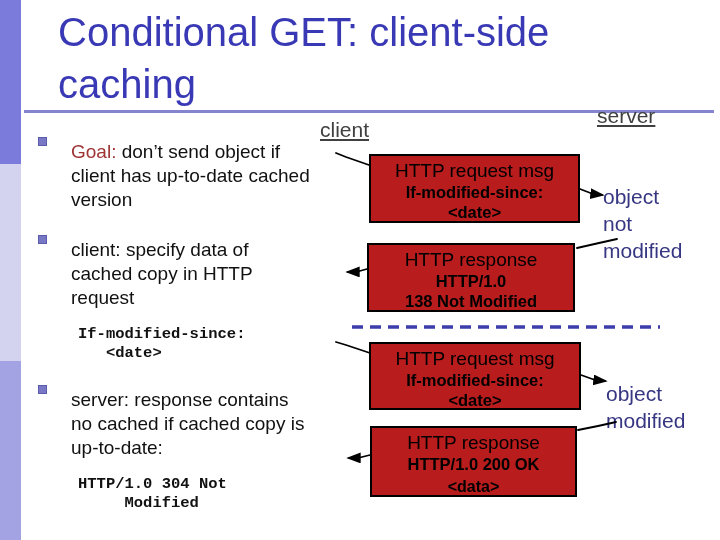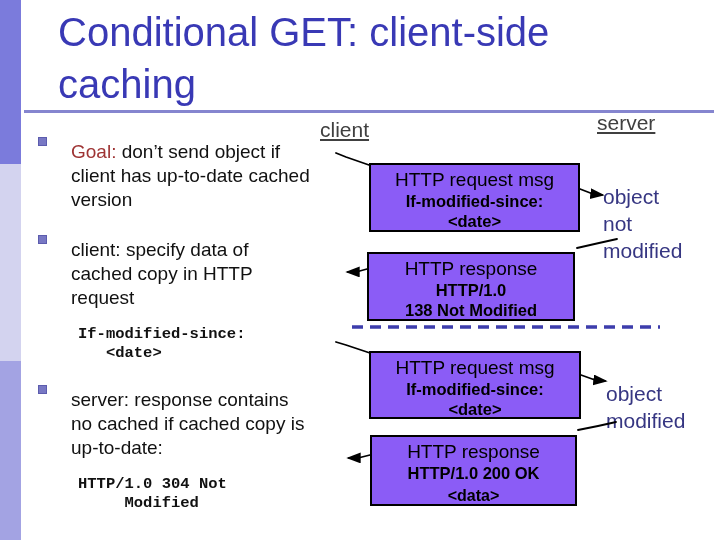--- a/index.html
+++ b/index.html
@@ -20,23 +20,23 @@
   .bullets{position:absolute;left:38px;top:129px;width:300px;}
   .brow{display:flex;margin:0 0 4px 0;}
   .sq{flex:none;width:7px;height:7px;background:#7878c4;border:1px solid #5c5cae;margin:8px 13px 0 0;}
   .btxt{width:242px;font-size:19px;line-height:24px;color:#111;margin:11px;}
   .goal{color:#9e3333;}
   .code{font-family:"Liberation Mono",monospace;font-weight:bold;font-size:15.5px;line-height:19px;color:#111;margin:3px 0 14px 40px;white-space:pre;}
 
   
   .endlabel{position:absolute;font-size:21px;color:#404040;text-decoration:underline;}
   .client-label{left:320px;top:118px;}
-  .server-label{left:597px;top:111px;}
+  .server-label{left:597px;top:104px;}
 
-  .msgbox{position:absolute;background:#8b5cf6;border:2px solid #000;text-align:center;box-sizing:border-box;padding-top:4px;margin-top:9px;}
+  .msgbox{position:absolute;background:#b91c1c;border:2px solid #000;text-align:center;box-sizing:border-box;padding-top:4px;}
   .box1{left:369px;top:154px;width:211px;height:69px;}
   .box2{left:367px;top:243px;width:208px;height:69px;}
   .box3{left:369px;top:342px;width:212px;height:68px;}
   .box4{left:370px;top:426px;width:207px;height:71px;}
   .bl1{font-size:19px;line-height:22px;color:#000;}
   .bl2{font-size:16.5px;line-height:20px;font-weight:bold;color:#000;}
   .bl3{font-size:16.5px;line-height:20px;font-weight:bold;color:#000;}
   .box4 .bl3{font-size:16px;line-height:25px;}
 
   .note{position:absolute;font-size:21px;line-height:27px;color:#363682;text-align:left;white-space:pre-line;}

